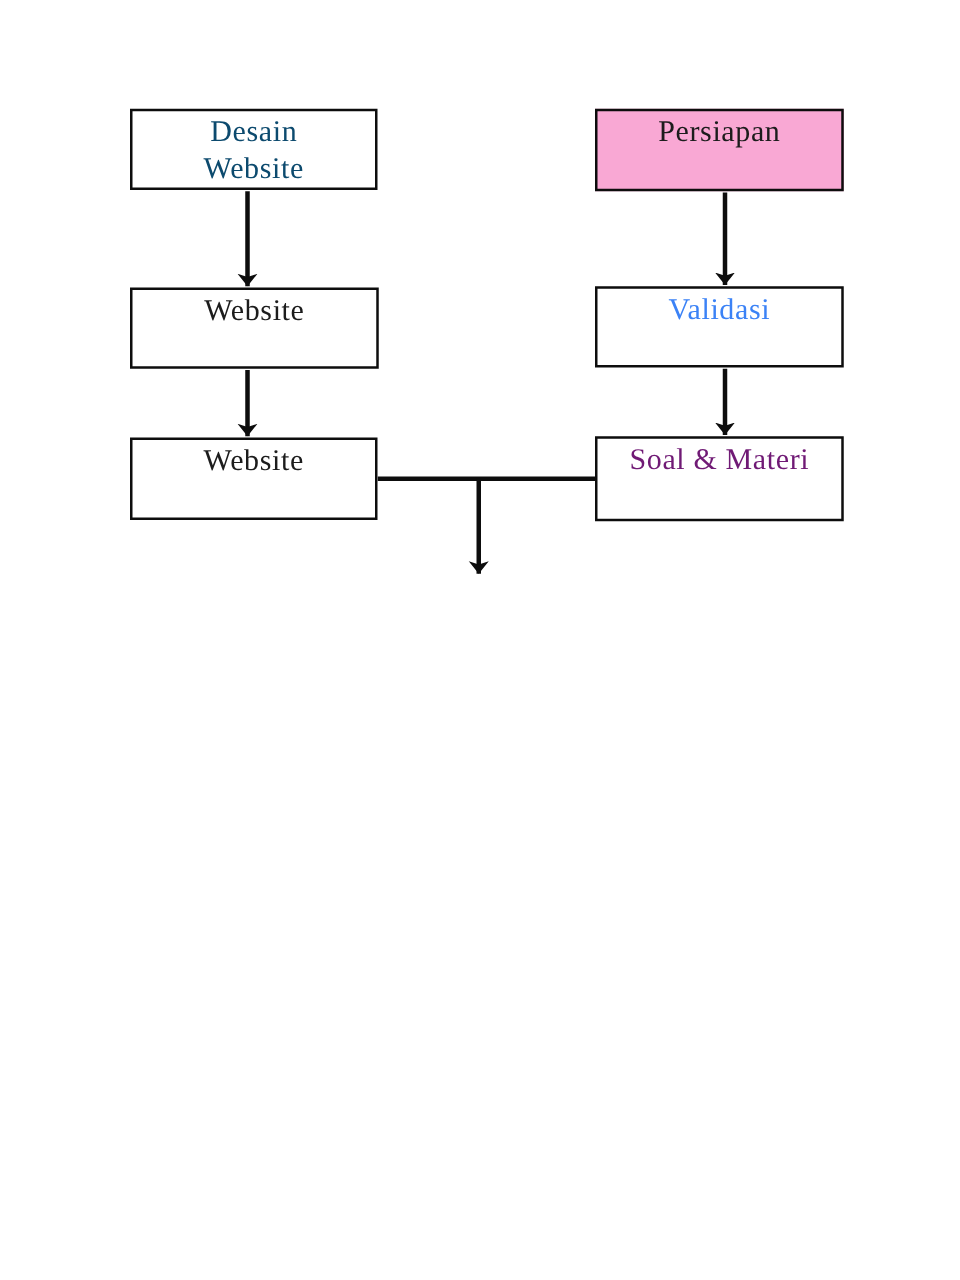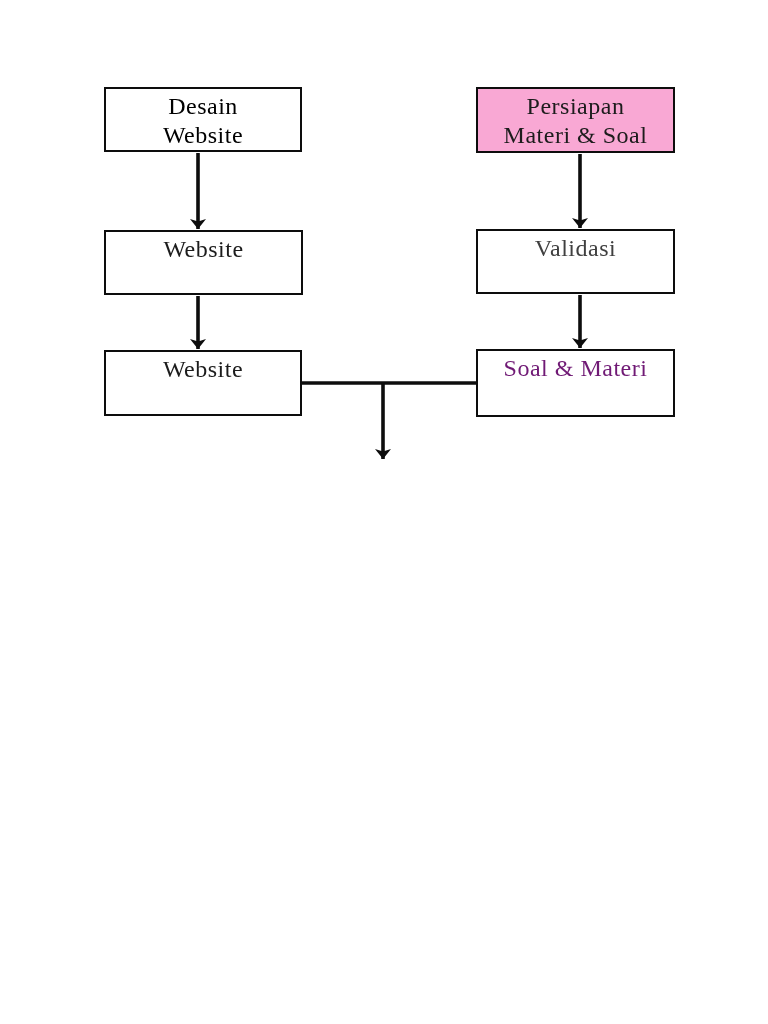--- a/index.html
+++ b/index.html
@@ -60,32 +60,31 @@
       </marker>
     </defs>
   <polyline points="198,153 198,229" fill="none" stroke="#0d0d0d" stroke-width="3.6" marker-end="url(#arrowhead)"></polyline>
       <polyline points="580,154 580,228" fill="none" stroke="#0d0d0d" stroke-width="3.6" marker-end="url(#arrowhead)"></polyline>
       <polyline points="198,296 198,349" fill="none" stroke="#0d0d0d" stroke-width="3.6" marker-end="url(#arrowhead)"></polyline>
       <polyline points="580,295 580,348" fill="none" stroke="#0d0d0d" stroke-width="3.6" marker-end="url(#arrowhead)"></polyline>
       <polyline points="302,383 477,383" fill="none" stroke="#0d0d0d" stroke-width="3.6"></polyline>
       <polyline points="383,383 383,459" fill="none" stroke="#0d0d0d" stroke-width="3.6" marker-end="url(#arrowhead)"></polyline>
     </svg>
   <div id="node-layer">
-      <div class="node" style="left: 104px; top: 87px; width: 198px; height: 65px; border-color: rgb(13, 13, 13); background: rgb(255, 255, 255); color: #000000;">
+      <div class="node" style="left: 104px; top: 87px; width: 198px; height: 65px; border-color: rgb(13, 13, 13); background: rgb(255, 255, 255); color: #0c4a6e;">
         <div class="node-line">Desain</div>
         <div class="node-line">Website</div>
       </div>
       <div class="node" style="left: 476px; top: 87px; width: 199px; height: 66px; border-color: rgb(13, 13, 13); background: #f9a8d4; color: rgb(28, 28, 28);">
         <div class="node-line">Persiapan</div>
-        <div class="node-line">Materi &amp; Soal</div>
       </div>
       <div class="node" style="left: 104px; top: 230px; width: 199px; height: 65px; border-color: rgb(13, 13, 13); background: rgb(255, 255, 255); color: rgb(28, 28, 28);">
         <div class="node-line">Website</div>
       </div>
-      <div class="node" style="left: 476px; top: 229px; width: 199px; height: 65px; border-color: rgb(13, 13, 13); background: rgb(255, 255, 255); color: #404040;">
+      <div class="node" style="left: 476px; top: 229px; width: 199px; height: 65px; border-color: rgb(13, 13, 13); background: rgb(255, 255, 255); color: #3b82f6;">
         <div class="node-line">Validasi</div>
       </div>
       <div class="node" style="left: 104px; top: 350px; width: 198px; height: 66px; border-color: rgb(13, 13, 13); background: rgb(255, 255, 255); color: rgb(28, 28, 28);">
         <div class="node-line">Website</div>
       </div>
       <div class="node" style="left: 476px; top: 349px; width: 199px; height: 68px; border-color: rgb(13, 13, 13); background: rgb(255, 255, 255); color: #701a75;">
         <div class="node-line">Soal &amp; Materi</div>
       </div>
     </div>
 </div>

